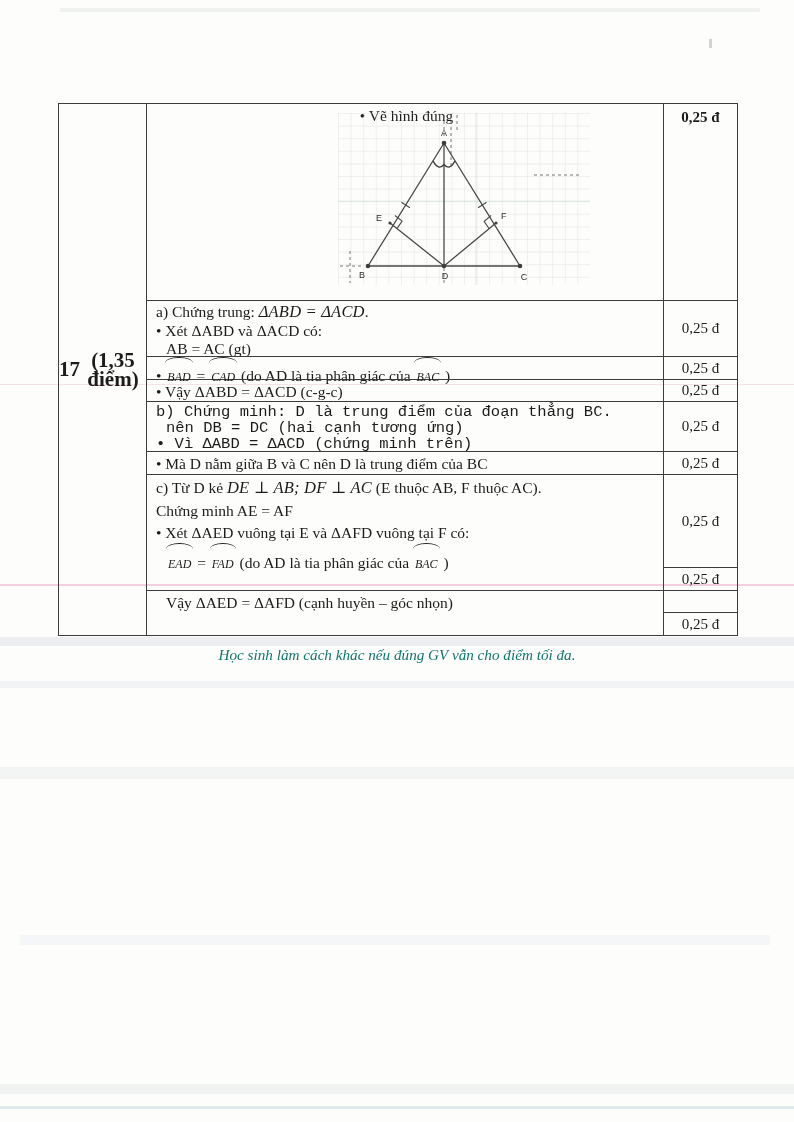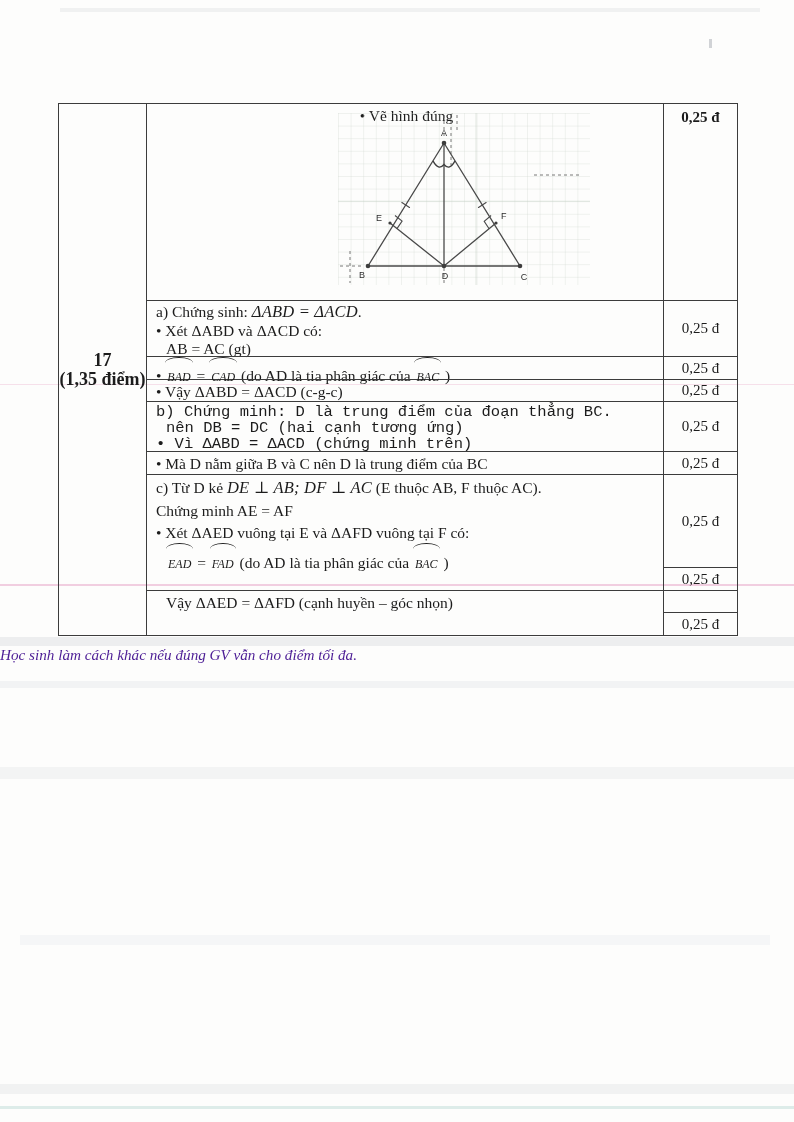--- a/index.html
+++ b/index.html
@@ -17,22 +17,22 @@
     display:grid;
     grid-template-columns:88px 1fr 74px;
     grid-template-rows:196px 56px 23px 22px 50px 23px 93px 23px 22px 23px;
     border:1.6px solid #3c3c3c;
     box-sizing:border-box;
     background:transparent;
   }
   .qcell{
     grid-column:1;grid-row:1/11;
     border-right:1.3px solid #3c3c3c;
-    display:flex;flex-direction:column;justify-content:center;align-items:center;
-    font-weight:700;font-size:18px;line-height:19px;text-align:center;
+    display:flex;flex-direction:row;justify-content:center;align-items:center;
+    font-weight:700;font-size:21px;line-height:19px;text-align:center;
   }
   .ccell{
     grid-column:2;box-sizing:border-box;
     padding:2px 6px 0 9px;
     border-top:1.2px solid #3c3c3c;
     font-size:15.5px;
   }
   .pcell{
     grid-column:3;box-sizing:border-box;
     border-top:1.2px solid #3c3c3c;
@@ -58,21 +58,21 @@
     border-radius:50% 50% 0 0 / 100% 100% 0 0;
   }
 
   
   .figure-wrap{position:absolute;left:338px;top:113px;width:252px;height:172px;}
   .figure-wrap svg{display:block;}
 
   
   .footer-note{
     position:absolute;left:0;top:646px;width:100%;
-    text-align:left;font-style:italic;font-size:15.2px;color:#4c1d95;
+    text-align:center;font-style:italic;font-size:15.2px;color:#0f766e;
   }
 
   
   .streak{position:absolute;pointer-events:none;}
 </style>
 </head>
 <body>
 
 <div class="page">
 
@@ -91,21 +91,21 @@
     <div class="qcell">
       <div>17</div>
       <div>(1,35 điểm)</div>
     </div>
 
   <div class="ccell r0 first" style="grid-row: 1;">
         <div class="line"><span>• Vẽ hình đúng</span></div>
       </div>
       <div class="pcell first top" style="grid-row: 1;">0,25 đ</div>
       <div class="ccell r1" style="grid-row: 2;">
-        <div class="line"><span>a) Chứng sinh: </span><span class="math">ΔABD = ΔACD</span><span>.</span></div>
+        <div class="line"><span>a) Chứng trung: </span><span class="math">ΔABD = ΔACD</span><span>.</span></div>
         <div class="line"><span>• Xét ΔABD và ΔACD có:</span></div>
         <div class="line ind"><span>AB = AC (gt)</span></div>
       </div>
       <div class="pcell" style="grid-row: 2;">0,25 đ</div>
       <div class="ccell r2" style="grid-row: 3;">
         <div class="line"><span>• </span><span class="hat">BAD</span><span> = </span><span class="hat">CAD</span><span> (do AD là tia phân giác của </span><span class="hat">BAC</span><span> )</span></div>
       </div>
       <div class="pcell" style="grid-row: 3;">0,25 đ</div>
       <div class="ccell r3" style="grid-row: 4;">
         <div class="line"><span>• Vậy ΔABD = ΔACD (c-g-c)</span></div>

